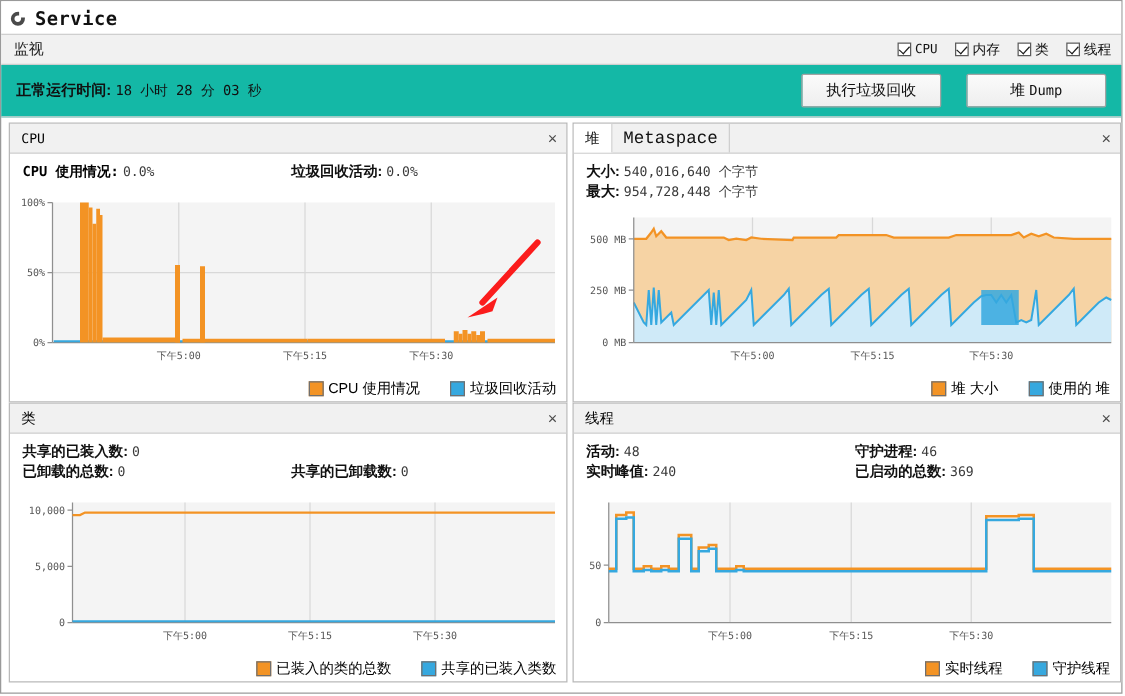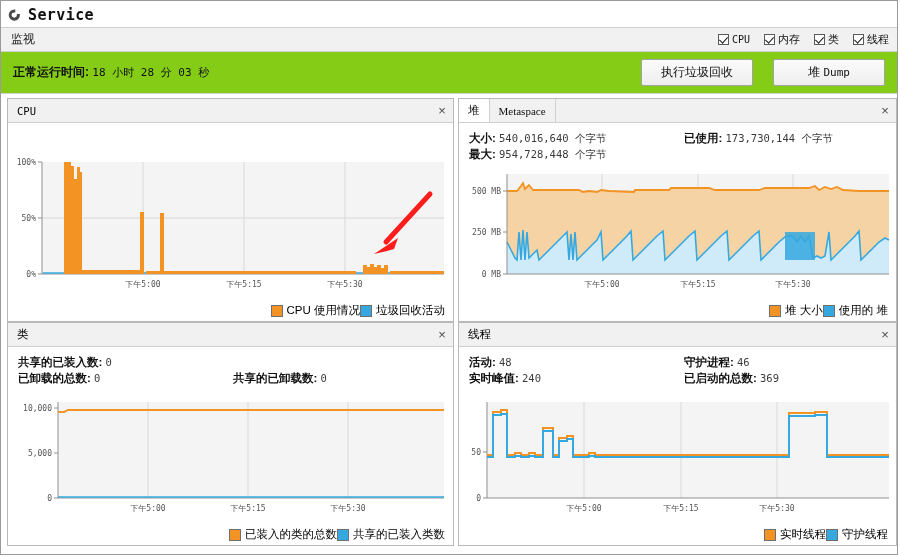--- a/index.html
+++ b/index.html
@@ -42,21 +42,21 @@
   }
   .chk .box:after{
     content:"";position:absolute;left:2px;top:0px;width:4px;height:7px;
     border:solid #1b1b1b;border-width:0 1.6px 1.6px 0;transform:rotate(42deg);
   }
   .chk .lbl-mono{font-family:"DejaVu Sans Mono","Liberation Mono",monospace;font-size:10px;}
 
   
   .uptime-row{
     height:42px;display:flex;align-items:center;justify-content:space-between;
-    padding:0 12px 0 12px;box-sizing:border-box;background:#84cc16;
+    padding:0 12px 0 12px;box-sizing:border-box;background:#14b8a6;
     border-bottom:1px solid #d2d2d2;
   }
   .uptime{font-size:12px;color:#111;}
   .uptime b{font-weight:bold;}
   .uptime .v{font-family:"DejaVu Sans Mono","Liberation Mono",monospace;font-size:11px;}
   .btns{display:flex;gap:20px;}
   .btn{
     border:1px solid #a3a3a3;background:linear-gradient(#fbfbfb,#eeeeee);
     padding:4px 12px;font-size:12px;color:#111;border-radius:2px;cursor:default;
     min-width:86px;text-align:center;
@@ -74,40 +74,40 @@
     height:23px;background:#f1f1f1;border-bottom:1px solid #cfcfcf;
     display:flex;align-items:stretch;justify-content:space-between;
     font-size:12px;
   }
   .panel-head .tabs{display:flex;align-items:stretch;}
   .panel-head .tab{
     display:flex;align-items:center;padding:0 9px;font-size:11.5px;color:#111;
     border-right:1px solid #cfcfcf;
   }
   .panel-head .tab.active{background:#ffffff;font-weight:normal;}
-  .panel-head .tab.mono{font-family:Liberation Serif, serif;font-size:11px;}
+  .panel-head .tab.mono{font-family:Liberation Mono, monospace;font-size:14px;}
   .panel-head .single{display:flex;align-items:center;padding:0 9px;font-size:11.5px;}
   .panel-head .single.mono{font-family:"DejaVu Sans Mono","Liberation Mono",monospace;font-size:10.5px;}
   .close-x{
     width:22px;display:flex;align-items:center;justify-content:center;
     font-size:13px;color:#4c4c4c;cursor:default;
   }
   .panel-body{flex:1;position:relative;padding:7px 8px 0 10px;box-sizing:border-box;}
 
   .stats{display:flex;font-size:11.5px;line-height:16px;}
   .stats .col{}
   .stats .col.c1{width:215px;}
   .stats b{font-weight:bold;color:#111;}
   .stats .num{font-family:"DejaVu Sans Mono","Liberation Mono",monospace;font-size:10.5px;color:#3a3a3a;}
   .stats .kmono{font-family:"DejaVu Sans Mono","Liberation Mono",monospace;font-size:11px;font-weight:bold;}
 
   .chartwrap{position:absolute;left:0;right:0;bottom:0;}
   svg{display:block;}
   .legend{
-    display:flex;align-items:center;justify-content:flex-end;gap:0;
+    display:flex;align-items:center;justify-content:flex-end;gap:24px;
     font-size:11.5px;padding:1px 8px 3px 0;
   }
   .legend .item{display:flex;align-items:center;gap:4px;}
   .legend .sw{width:10px;height:10px;border:1px solid #6f6f6f;display:inline-block;}
 
   .axis-txt{font-family:"DejaVu Sans Mono","Liberation Mono",monospace;font-size:8px;fill:#555;}
   .gridline{stroke:#d8d8d8;stroke-width:1;}
   .axisline{stroke:#8f8f8f;stroke-width:1;}
   .plotbg{fill:#f4f4f4;}
 </style>
@@ -160,20 +160,30 @@
   </div>
 
   <div class="grid">
 
     <div class="panel">
       <div class="panel-head">
         <div class="single mono">CPU</div>
         <div class="close-x">×</div>
       </div>
       <div class="panel-body">
+        <div class="stats">
+          <div class="col c1">
+            <span class="kmono">CPU 使用情况:</span>
+            <span class="num">0.0%</span>
+          </div>
+          <div class="col">
+            <b>垃圾回收活动:</b>
+            <span class="num">0.0%</span>
+          </div>
+        </div>
 
         <div class="chartwrap">
           <svg width="445" height="148" viewBox="0 0 445 148">
             <rect class="plotbg" x="34" y="8" width="402" height="112"></rect>
             <line class="gridline" x1="34" y1="64" x2="436" y2="64"></line>
             <line class="gridline" x1="135" y1="8" x2="135" y2="120"></line>
             <line class="gridline" x1="236" y1="8" x2="236" y2="120"></line>
             <line class="gridline" x1="337" y1="8" x2="337" y2="120"></line>
             <line class="axisline" x1="34" y1="8" x2="34" y2="120"></line>
             <line class="axisline" x1="34" y1="120" x2="436" y2="120"></line>
@@ -237,24 +247,20 @@
           <div class="tab mono">Metaspace</div>
         </div>
         <div class="close-x">×</div>
       </div>
       <div class="panel-body">
         <div class="stats">
           <div class="col c1">
             <b>大小:</b>
             <span class="num">540,016,640 个字节</span>
           </div>
-          <div class="col">
-            <b>已使用:</b>
-            <span class="num">173,730,144 个字节</span>
-          </div>
         </div>
         <div class="stats">
           <div class="col c1">
             <b>最大:</b>
             <span class="num">954,728,448 个字节</span>
           </div>
         </div>
 
         <div class="chartwrap">
           <svg width="437" height="132" viewBox="0 0 437 132">

